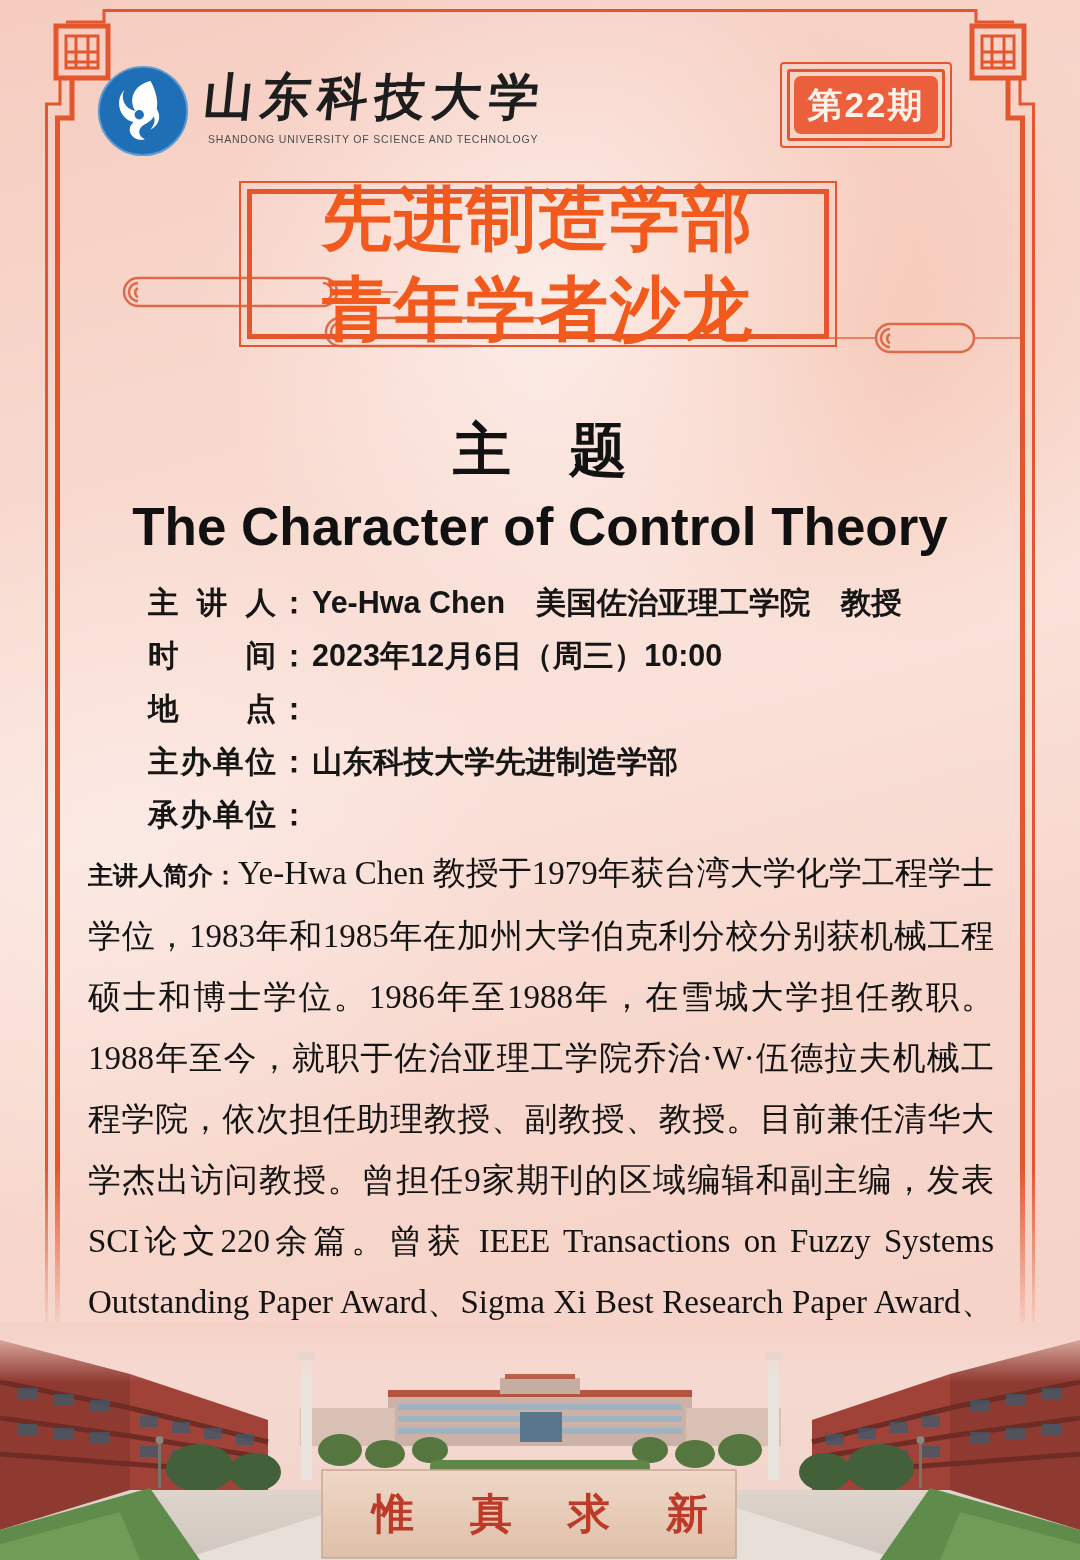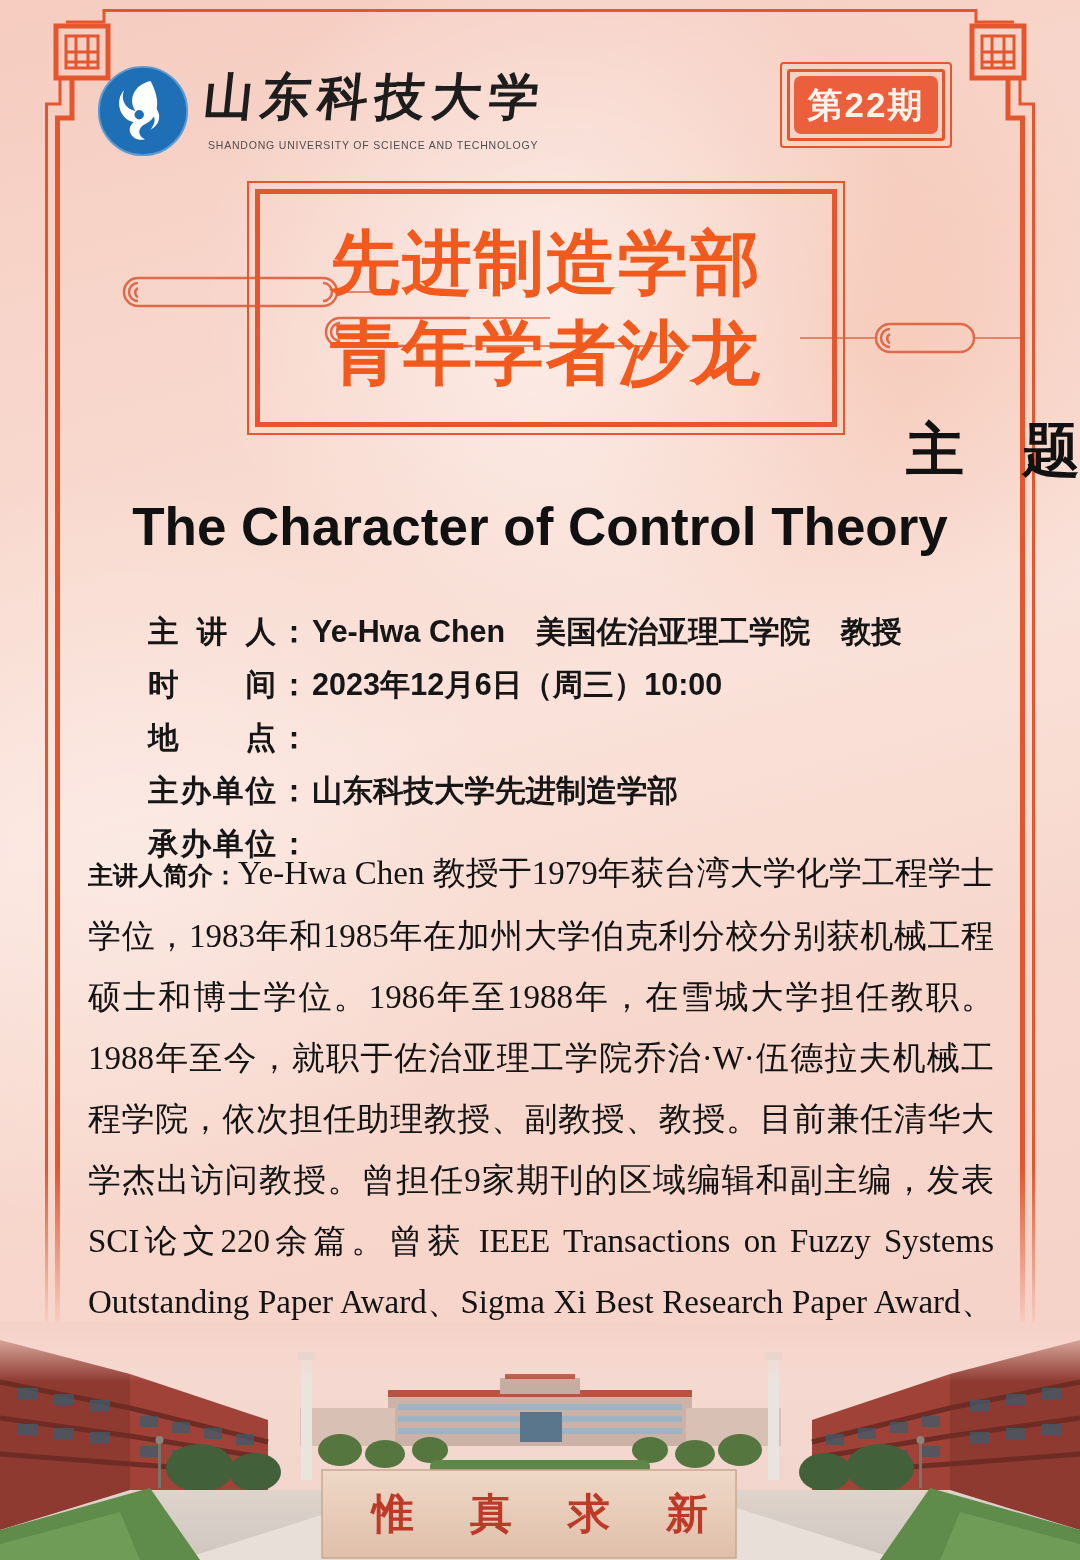--- a/index.html
+++ b/index.html
@@ -19,40 +19,40 @@
   .vthin{width:3px;background:linear-gradient(to bottom,#E4562E 86%,rgba(228,86,46,0));}
   .vthick{width:5px;background:linear-gradient(to bottom,#E4562E 86%,rgba(228,86,46,0));}
   .vl1{left:45px;}.vl2{left:55px;}.vr1{right:45px;}.vr2{right:55px;}
   .cloud{position:absolute;}
   
   .logo{position:absolute;left:96px;top:64px;display:flex;align-items:flex-start;}
   .logo-circle{width:94px;height:94px;flex:0 0 auto;}
   .logo-txt{margin-left:14px;padding-top:4px;}
   .logo-cn{font-family:"Liberation Serif","DejaVu Serif",serif;font-weight:bold;
     font-size:50px;color:#1d1d1d;letter-spacing:7px;transform:skewX(-6deg);line-height:58px;}
-  .logo-en{font-size:10.5px;letter-spacing:.8px;color:#4d4d4d;margin-top:13px;padding-left:4px;}
+  .logo-en{font-size:10.5px;letter-spacing:.8px;color:#4d4d4d;margin-top:7px;padding-left:4px;}
   .badge-frame{position:absolute;left:780px;top:62px;width:172px;height:86px;
     border:2px solid #E4562E;border-radius:4px;box-sizing:border-box;padding:5px;}
   .badge-frame2{width:100%;height:100%;border:3px solid #E4562E;border-radius:3px;
     box-sizing:border-box;padding:4px;}
   .badge{width:100%;height:100%;background:#EC5F3C;border-radius:7px;display:flex;
     align-items:center;justify-content:center;color:#FDF3EC;font-size:35px;font-weight:bold;letter-spacing:2px;}
   
-  .banner-box{position:absolute;left:247px;top:181px;width:598px;height:254px;
+  .banner-box{position:absolute;left:239px;top:181px;width:598px;height:166px;
     border:2px solid #E4562E;box-sizing:border-box;padding-left:34px;}
   .banner-inner{position:absolute;inset:6px;border:5px solid #E4562E;box-sizing:border-box;
     display:flex;flex-direction:column;justify-content:center;}
   .banner-line{text-align:center;font-size:70px;font-weight:bold;color:#F2591D;line-height:90px;letter-spacing:2px;}
   
-  .topic-heading{position:absolute;top:412px;left:0;width:100%;text-align:right;
+  .topic-heading{position:absolute;top:412px;left:0;width:100%;text-align:center;
     font-size:58px;font-weight:bold;color:#121212;}
   .topic-title{position:absolute;top:496px;left:0;width:100%;text-align:center;
     font-size:53px;font-weight:bold;color:#111;letter-spacing:0px;}
   
-  .details{position:absolute;left:148px;top:606px;}
+  .details{position:absolute;left:148px;top:577px;}
   .drow{display:flex;align-items:center;height:53px;font-size:30.5px;font-weight:bold;color:#161616;}
   .dlbl{display:inline-block;width:128px;text-align:justify;text-align-last:justify;}
   .dcolon{display:inline-block;width:36px;text-align:center;}
   
   .bio{position:absolute;left:88px;top:843px;width:906px;
     font-family:"Liberation Serif","DejaVu Serif",serif;font-size:33px;line-height:61px;
     color:#141414;text-align:justify;}
   .bio-label{font-family:Liberation Sans, sans-serif;font-weight:bold;font-size:25px;}
   
   .photo{position:absolute;left:0;bottom:0;width:1080px;height:238px;}

